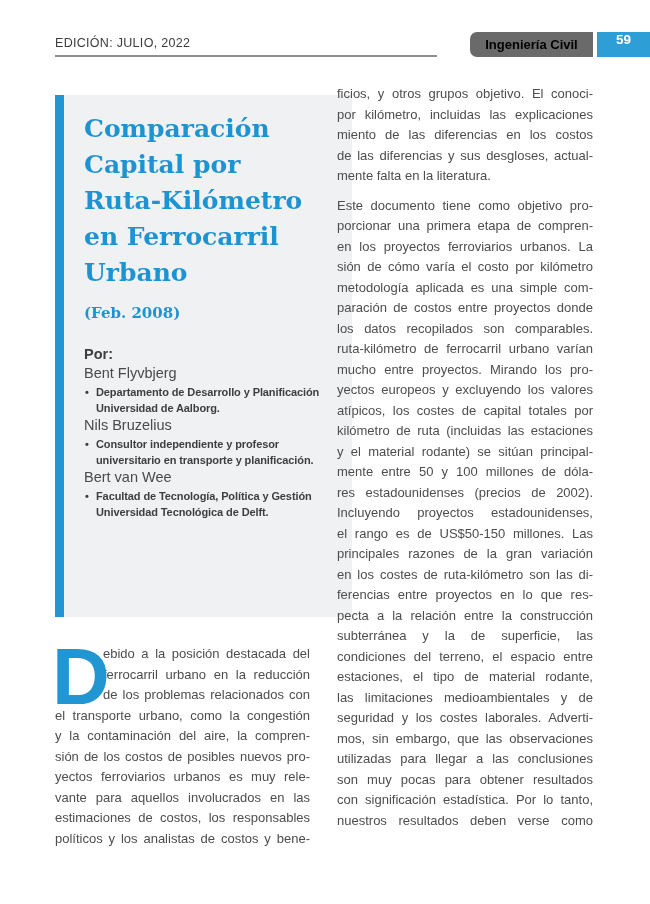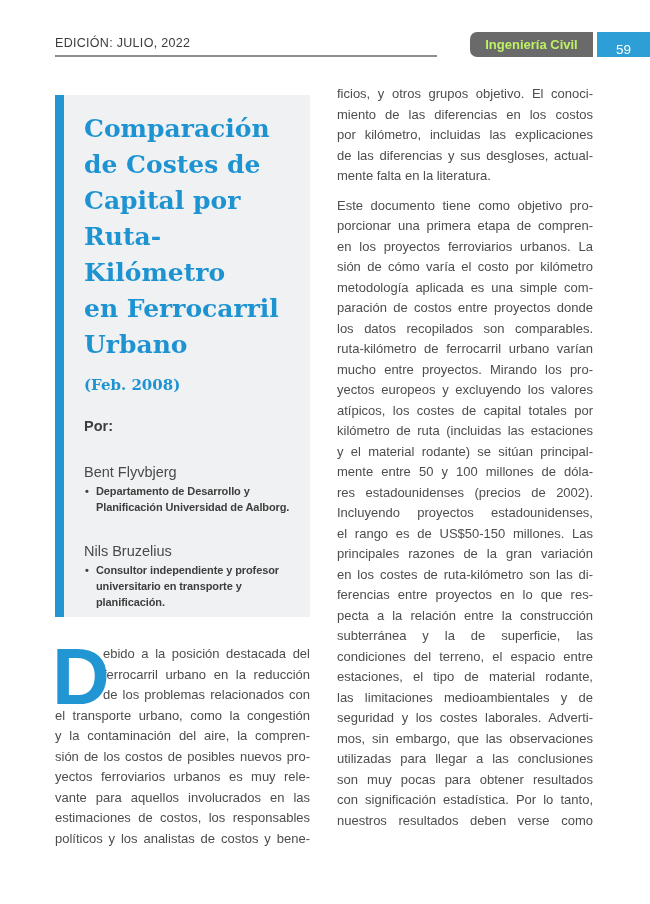--- a/index.html
+++ b/index.html
@@ -11,45 +11,45 @@
   
   .header-label {
     position: absolute; left: 55px; top: 36px;
     font-size: 12.5px; font-weight: normal; color: #3c3c3c; letter-spacing: 0.3px;
   }
   .header-rule {
     position: absolute; left: 55px; top: 55px; width: 382px; height: 2px; background: #8e8e8e;
   }
   .category-badge {
     position: absolute; left: 470px; top: 32px; width: 123px; height: 25px;
-    background: #6a6a6a; color: #bef264; font-size: 13px; font-weight: bold;
+    background: #6a6a6a; color: #000000; font-size: 13px; font-weight: bold;
     border-radius: 7px 0 0 7px; display: flex; align-items: center; justify-content: center;
   }
   .page-badge {
     position: absolute; left: 597px; top: 32px; width: 53px; height: 25px;
-    background: #2d9fd6; color: #ffffff; font-size: 13.5px; font-weight: normal;
-    display: flex; align-items: flex-end; justify-content: center;
+    background: #2d9fd6; color: #ffffff; font-size: 13.5px; font-weight: bold;
+    display: flex; align-items: flex-start; justify-content: center;
   }
 
   
   .title-box {
-    position: absolute; left: 55px; top: 95px; width: 255px; height: 522px;
+    position: absolute; left: 55px; top: 95px; width: 297px; height: 522px;
     box-sizing: border-box; background: #f0f1f3; border-left: 9px solid #2196d3;
     padding: 16px 12px 0 20px; overflow: hidden;
   }
   .article-title .bound-line {
     font-family: "DejaVu Serif", serif; font-weight: bold;
     color: #1e93d1; font-size: 25px; line-height: 36px;
   }
   .article-date {
     font-family: "DejaVu Serif", serif; font-weight: bold;
     color: #1e93d1; font-size: 15px; line-height: 22px; margin-top: 11px;
   }
   .byline-label { margin-top: 20px; font-weight: bold; font-size: 14.5px; color: #3e3e3e; line-height: 20px; }
-  .author-block { margin-top: 27px; }
+  .author-block { margin-top: 0; }
   .author-name { font-size: 14.5px; color: #4a4a4a; line-height: 19px; }
   .author-affiliation {
     position: relative; margin-top: 1px; padding-left: 12px;
     font-size: 11px; font-weight: bold; color: #3e3e3e; line-height: 16px; letter-spacing: -0.1px;
   }
   .author-affiliation::before { content: "\2022"; position: absolute; left: 1px; }
 
   
   .tcol { position: absolute; font-size: 13px; line-height: 20.5px; color: #4d4d4d; }
   .left-body  { left: 55px;  top: 644px; width: 255px; }
@@ -73,21 +73,20 @@
   <div class="category-badge">
     <span>Ingeniería Civil</span>
   </div>
   <div class="page-badge">
     <span>59</span>
   </div>
 
   <aside class="title-box">
     <div class="article-title">
         <div class="bound-line">Comparación</div>
-        <div class="bound-line">de Costes de</div>
         <div class="bound-line">Capital por</div>
         <div class="bound-line">Ruta-Kilómetro</div>
         <div class="bound-line">en Ferrocarril</div>
         <div class="bound-line">Urbano</div>
       </div>
     <div class="article-date">(Feb. 2008)</div>
     <div class="byline-label">Por:</div>
 
     <div class="author-block">
       <div class="author-name">Bent Flyvbjerg</div>
@@ -115,22 +114,22 @@
         <div class="bound-line">yectos ferroviarios urbanos es muy rele-</div>
         <div class="bound-line">vante para aquellos involucrados en las</div>
         <div class="bound-line">estimaciones de costos, los responsables</div>
         <div class="bound-line">políticos y los analistas de costos y bene-</div>
       </div>
   </div>
 
   <div class="tcol right-body">
     <div class="para">
         <div class="bound-line">ficios, y otros grupos objetivo. El conoci-</div>
+        <div class="bound-line">por kilómetro, incluidas las explicaciones</div>
         <div class="bound-line">miento de las diferencias en los costos</div>
-        <div class="bound-line">por kilómetro, incluidas las explicaciones</div>
         <div class="bound-line">de las diferencias y sus desgloses, actual-</div>
         <div class="bound-line line-left">mente falta en la literatura.</div>
       </div>
     <div class="para">
         <div class="bound-line">Este documento tiene como objetivo pro-</div>
         <div class="bound-line">porcionar una primera etapa de compren-</div>
         <div class="bound-line">en los proyectos ferroviarios urbanos. La</div>
         <div class="bound-line">sión de cómo varía el costo por kilómetro</div>
         <div class="bound-line">metodología aplicada es una simple com-</div>
         <div class="bound-line">paración de costos entre proyectos donde</div>

